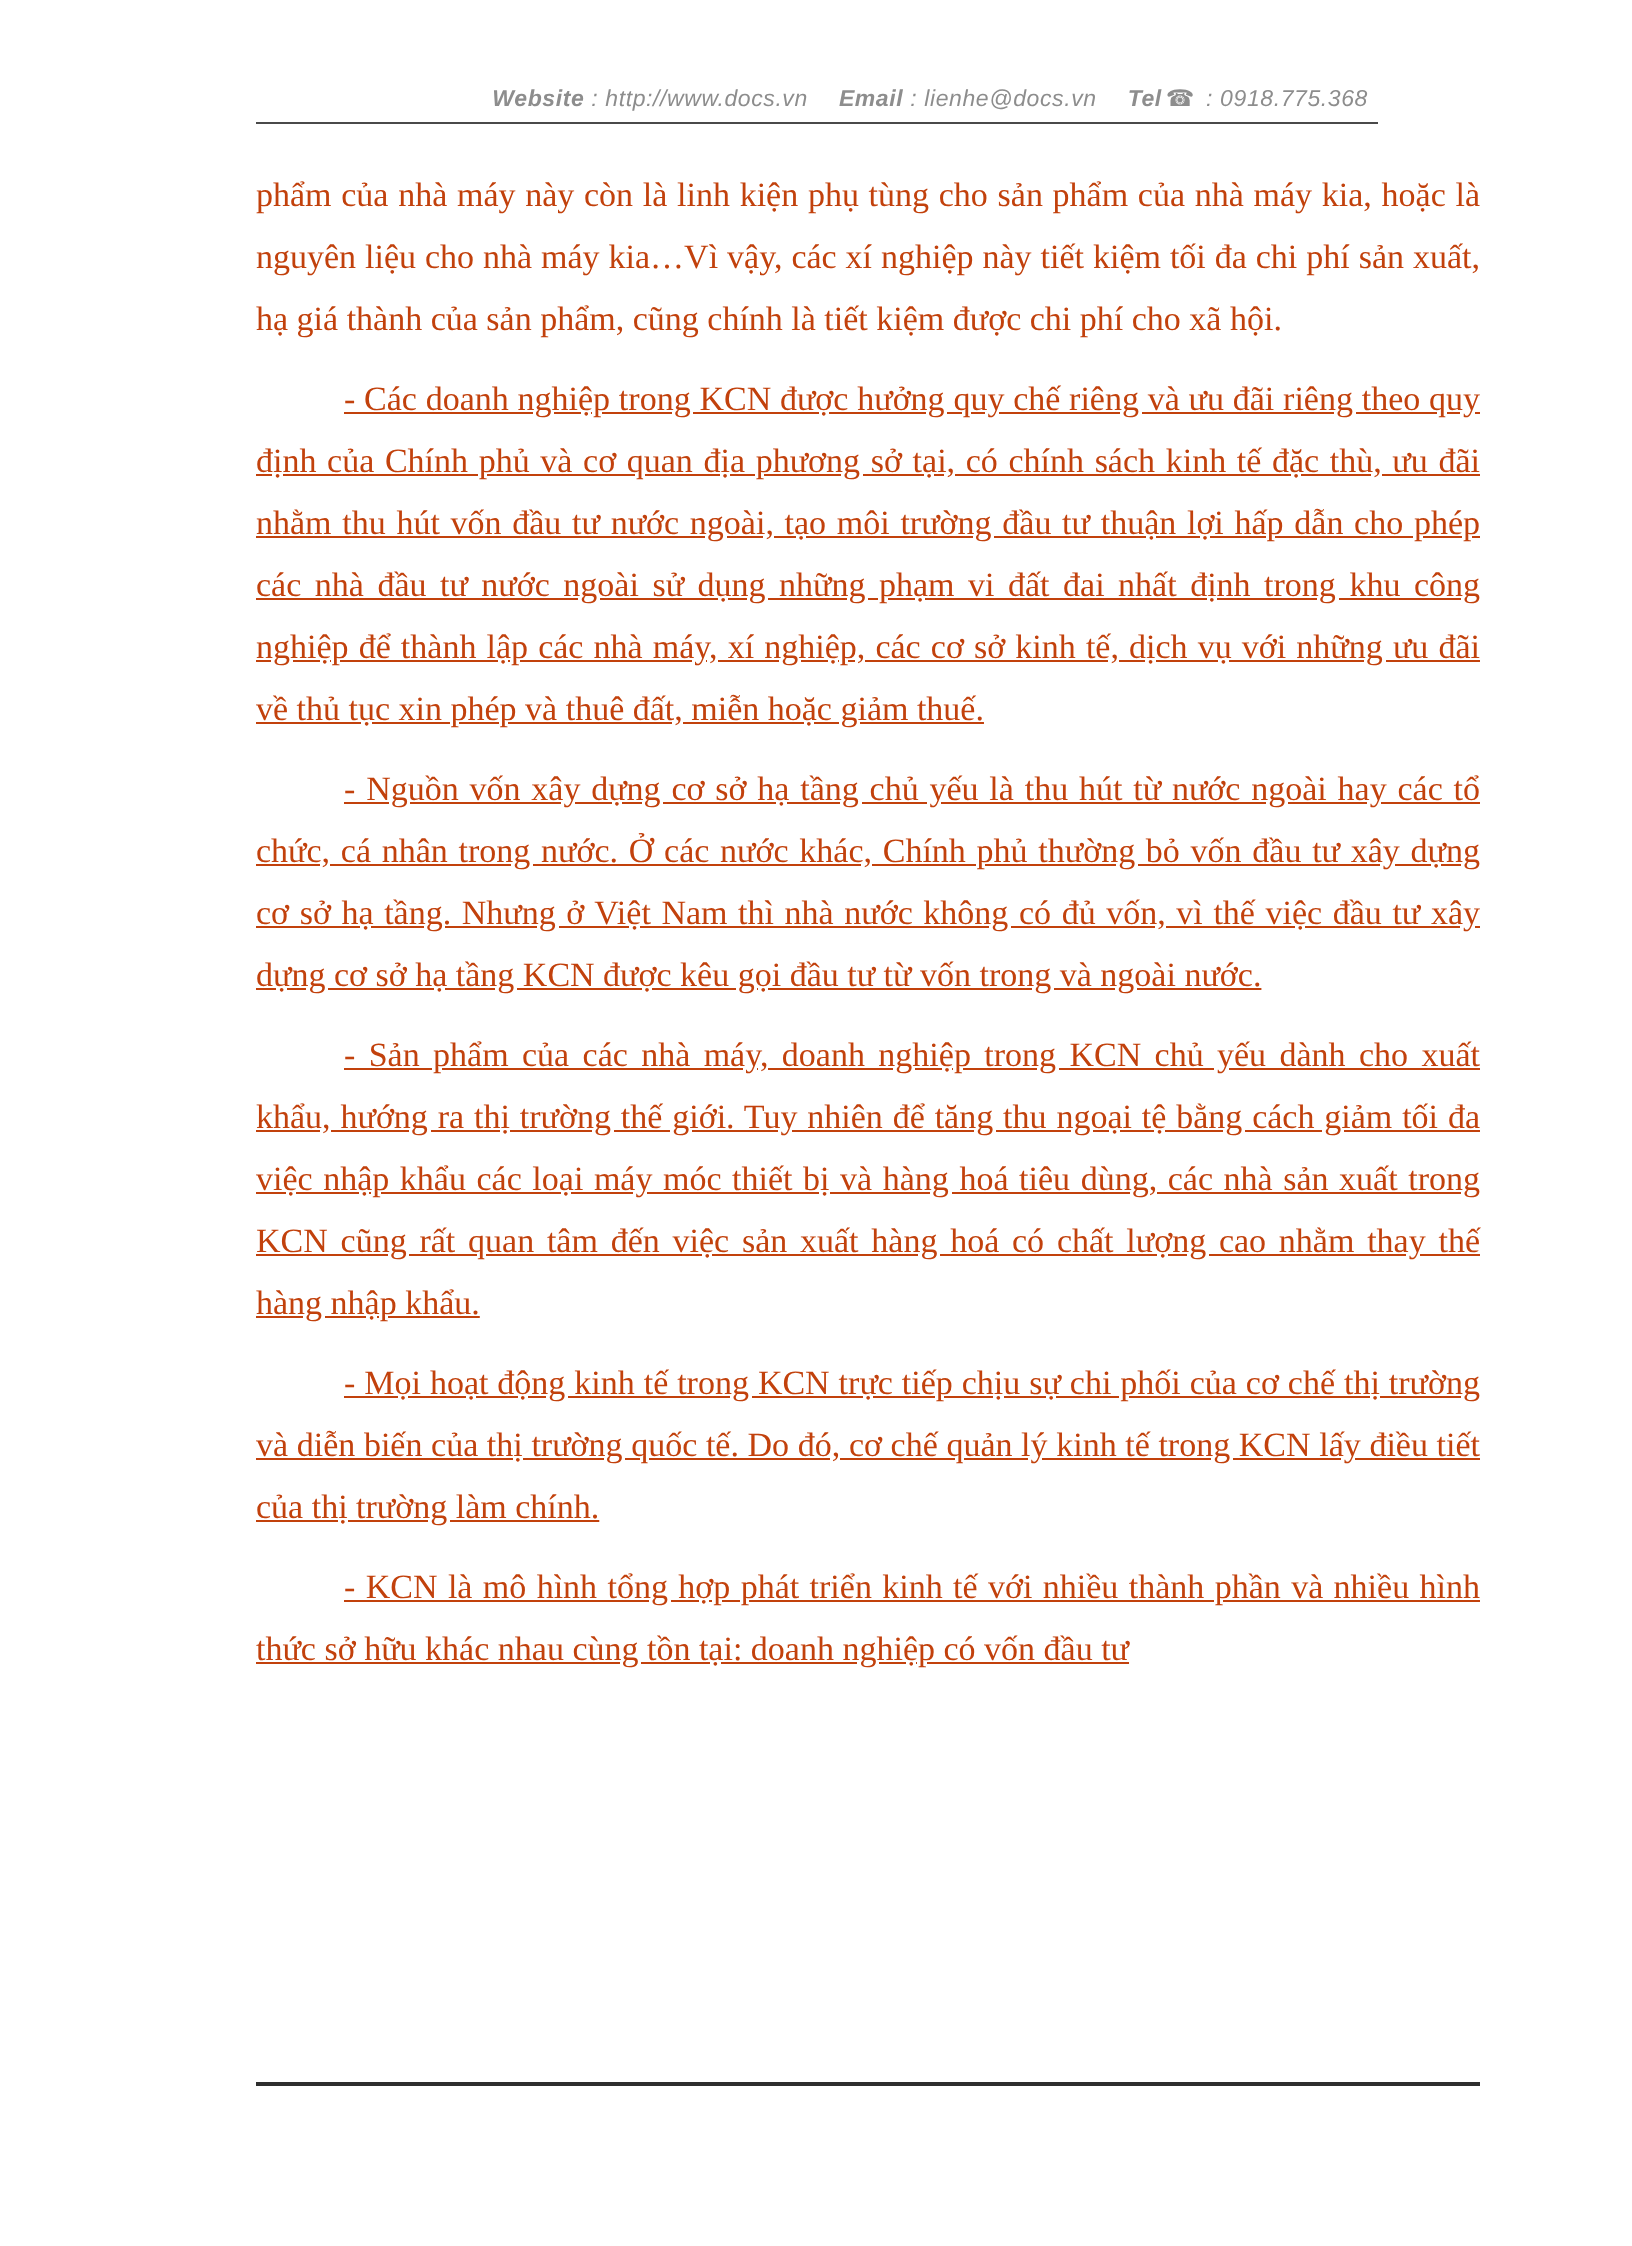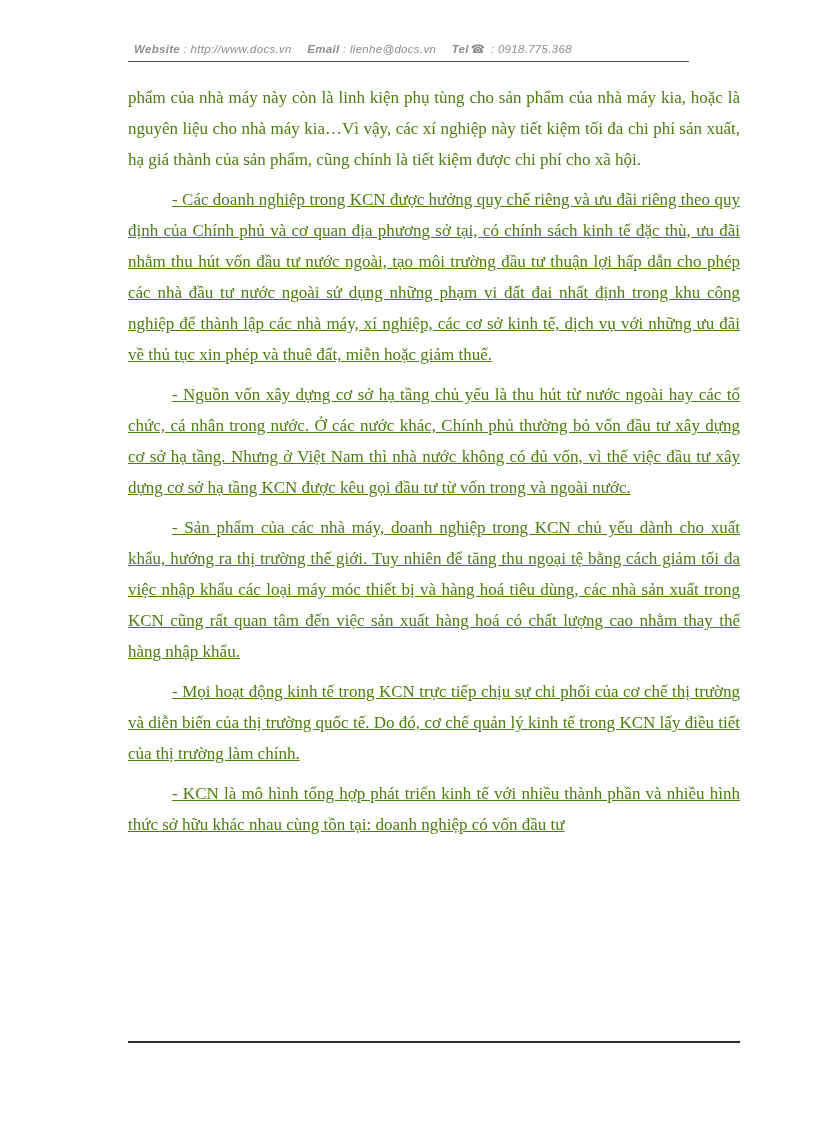--- a/index.html
+++ b/index.html
@@ -13,21 +13,21 @@
     height: 1123px;
     background: #ffffff;
     font-family: "Liberation Serif", "DejaVu Serif", serif;
     overflow: hidden;
   }
   .header {
     position: absolute;
     top: 42px;
     left: 128px;
     width: 562px;
-    text-align: left;
+    text-align: right;
     font-family: "Liberation Sans", sans-serif;
     font-style: italic;
     font-size: 11.5px;
     color: #8d8d8d;
     letter-spacing: 0.3px;
     white-space: nowrap;
   }
   .header .seg { margin: 0 6px; }
   .header .lbl { font-weight: bold; }
   .header .phone-icon { font-style: normal; margin: 0 2px; }
@@ -42,21 +42,21 @@
     position: absolute;
     top: 82px;
     left: 128px;
     width: 612px;
   }
   .content p {
     margin: 0 0 9px 0;
     font-size: 17px;
     line-height: 31px;
     text-align: justify;
-    color: #4d7c0f;
+    color: #c2410c;
   }
   .content p.indent {
     text-indent: 44px;
     text-decoration: underline;
   }
   .footer-rule {
     position: absolute;
     top: 1041px;
     left: 128px;
     width: 612px;

